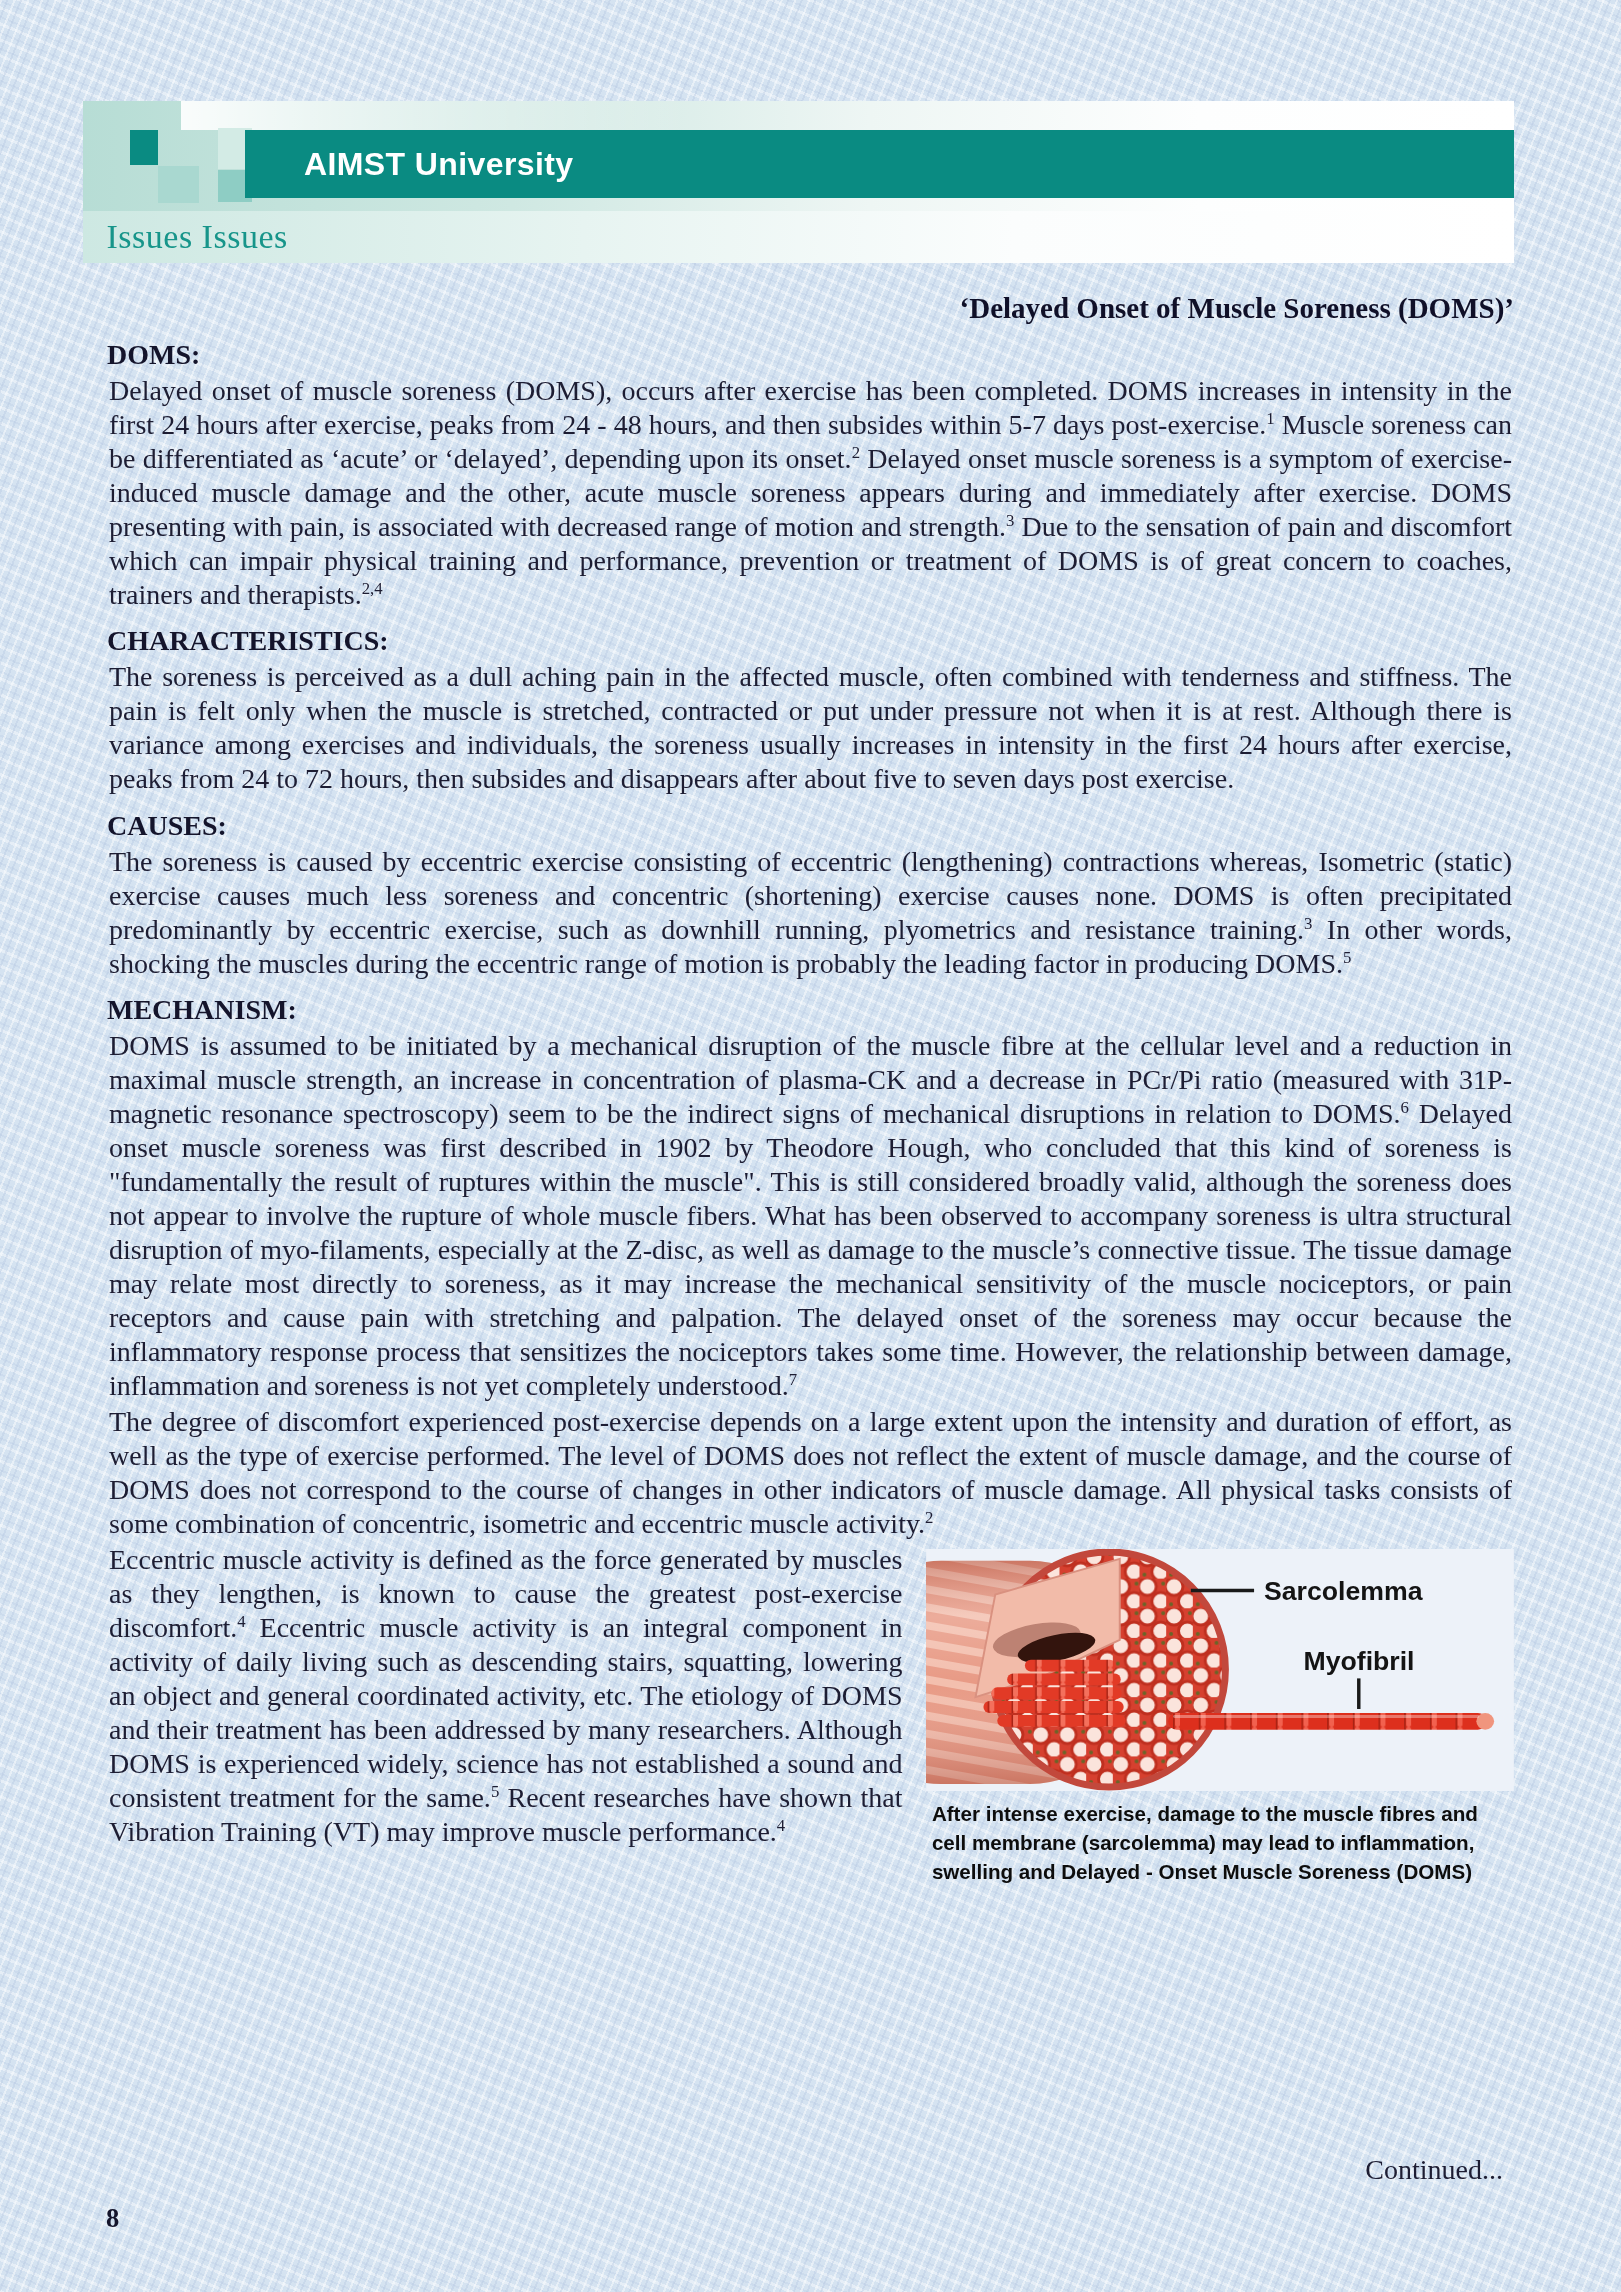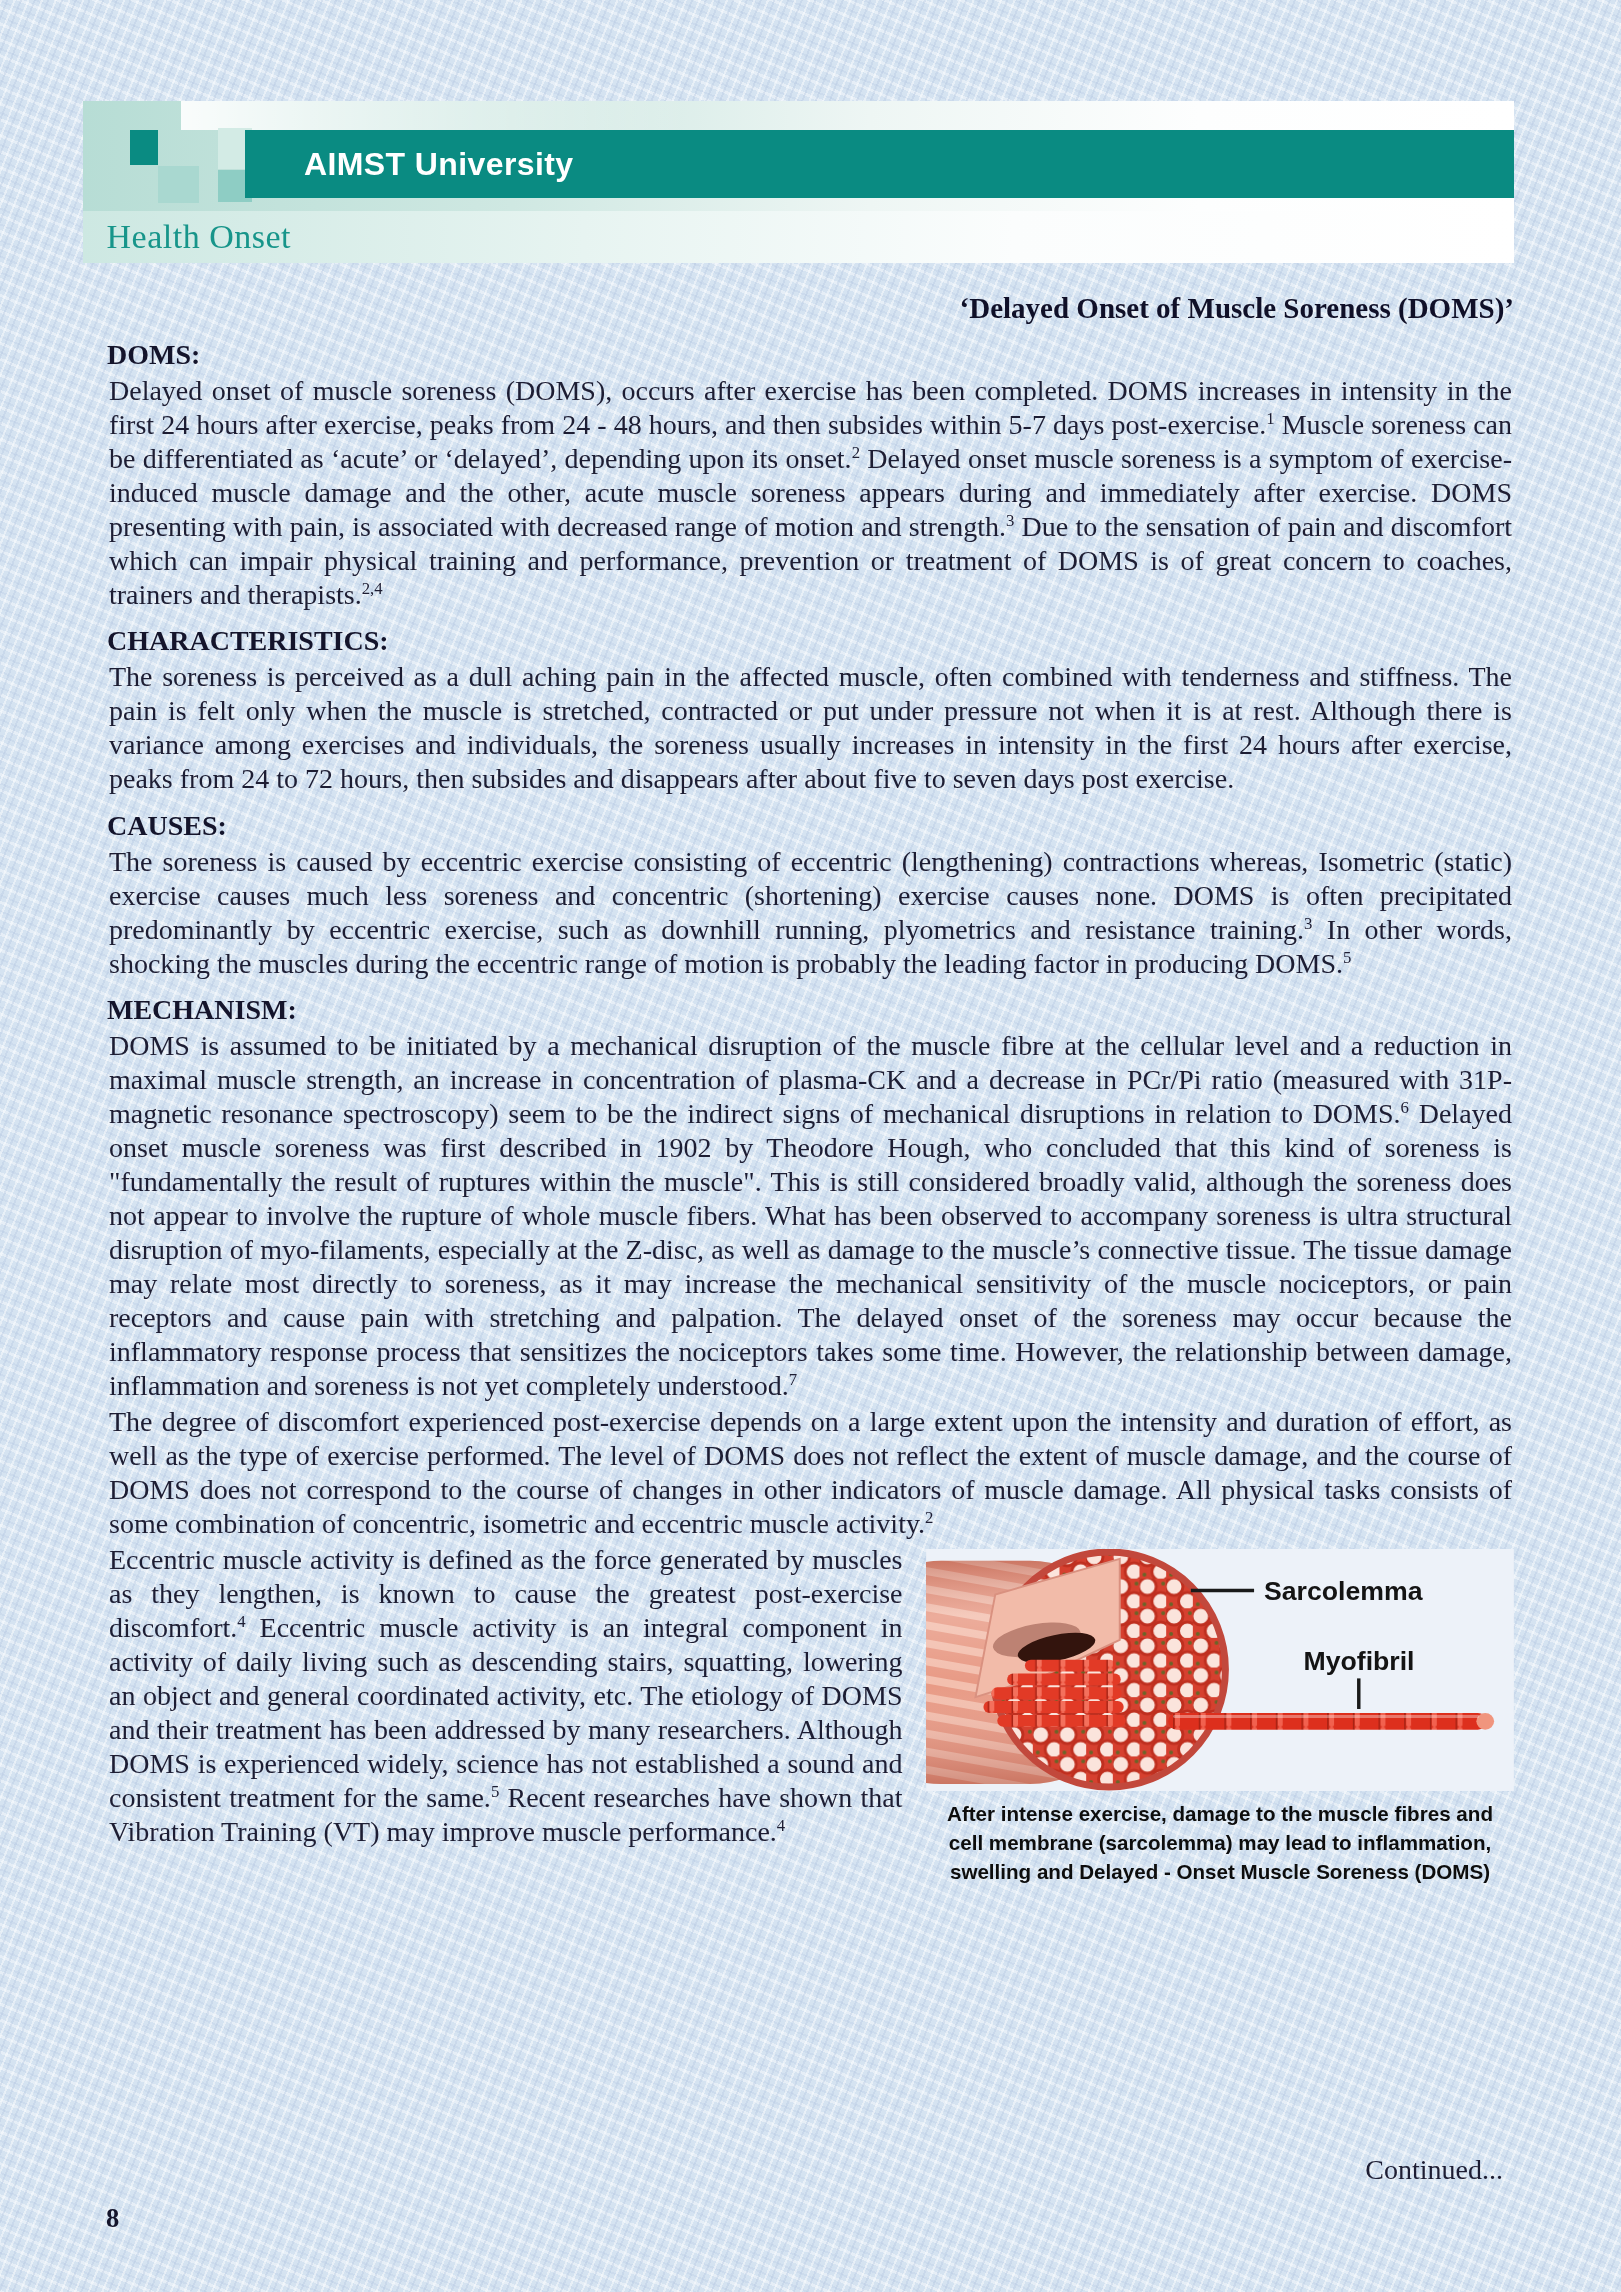--- a/index.html
+++ b/index.html
@@ -34,42 +34,42 @@
   .title{font-size:29px;font-weight:700;text-align:right;color:#101028;margin:29px 0 13.7px 0;}
   .sec-h{font-size:28px;font-weight:700;margin:13.7px 0 2.9px 0;color:#14142b;}
   .body{font-size:28px;line-height:34px;text-align:justify;margin:2px;color:#1d1d33;}
   .body sup{font-size:.6em;vertical-align:super;line-height:0;}
   .wrap::after{content:"";display:block;clear:both;}
   
   .fig{float:right;width:588px;margin:5.9px 0 2px 23.5px;}
   .fig svg{display:block;}
   svg text{font-family:"Liberation Sans",sans-serif;}
   .fig-cap{font-family:"Liberation Sans",sans-serif;font-weight:700;font-size:20.6px;
-    line-height:29px;text-align:center;color:#0d0d0d;margin-top:7.8px;padding:0 5.9px;}
+    line-height:29px;color:#0d0d0d;margin-top:7.8px;padding:0 5.9px;}
   
   .continued{position:absolute;right:118px;top:2154px;font-size:28px;color:#1d1d33;}
   .page-num{position:absolute;left:106px;top:2203px;font-size:26.5px;font-weight:700;color:#14142b;}
 </style>
 </head>
 <body>
 
 <div class="page">
 
   <div class="header">
     <div class="hband"></div>
     <div class="hwhite"></div>
     <div class="sq sq-dark"></div>
     <div class="sq sq-mint-big"></div>
     <div class="sq sq-pale"></div>
     <div class="sq sq-mid"></div>
     <div class="tealbar">
       <span class="bar-label">AIMST University</span>
     </div>
     <div class="health">
-      <span class="health-label">Health Onset</span>
+      <span class="health-label">Issues Issues</span>
     </div>
   </div>
 
   <div class="content">
     <div class="title">‘Delayed Onset of Muscle Soreness (DOMS)’</div>
 
     <section>
       <h2 class="sec-h">DOMS:</h2>
       <p class="body">Delayed onset of muscle soreness (DOMS), occurs after exercise has been completed. DOMS increases in intensity in the first 24 hours after exercise, peaks from 24 - 48 hours, and then subsides within 5-7 days post-exercise.<sup>1</sup> Muscle soreness can be differentiated as ‘acute’ or ‘delayed’, depending upon its onset.<sup>2</sup> Delayed onset muscle soreness is a symptom of exercise-induced muscle damage and the other, acute muscle soreness appears during and immediately after exercise. DOMS presenting with pain, is associated with decreased range of motion and strength.<sup>3</sup> Due to the sensation of pain and discomfort which can impair physical training and performance, prevention or treatment of DOMS is of great concern to coaches, trainers and therapists.<sup>2,4</sup></p>
     </section>

